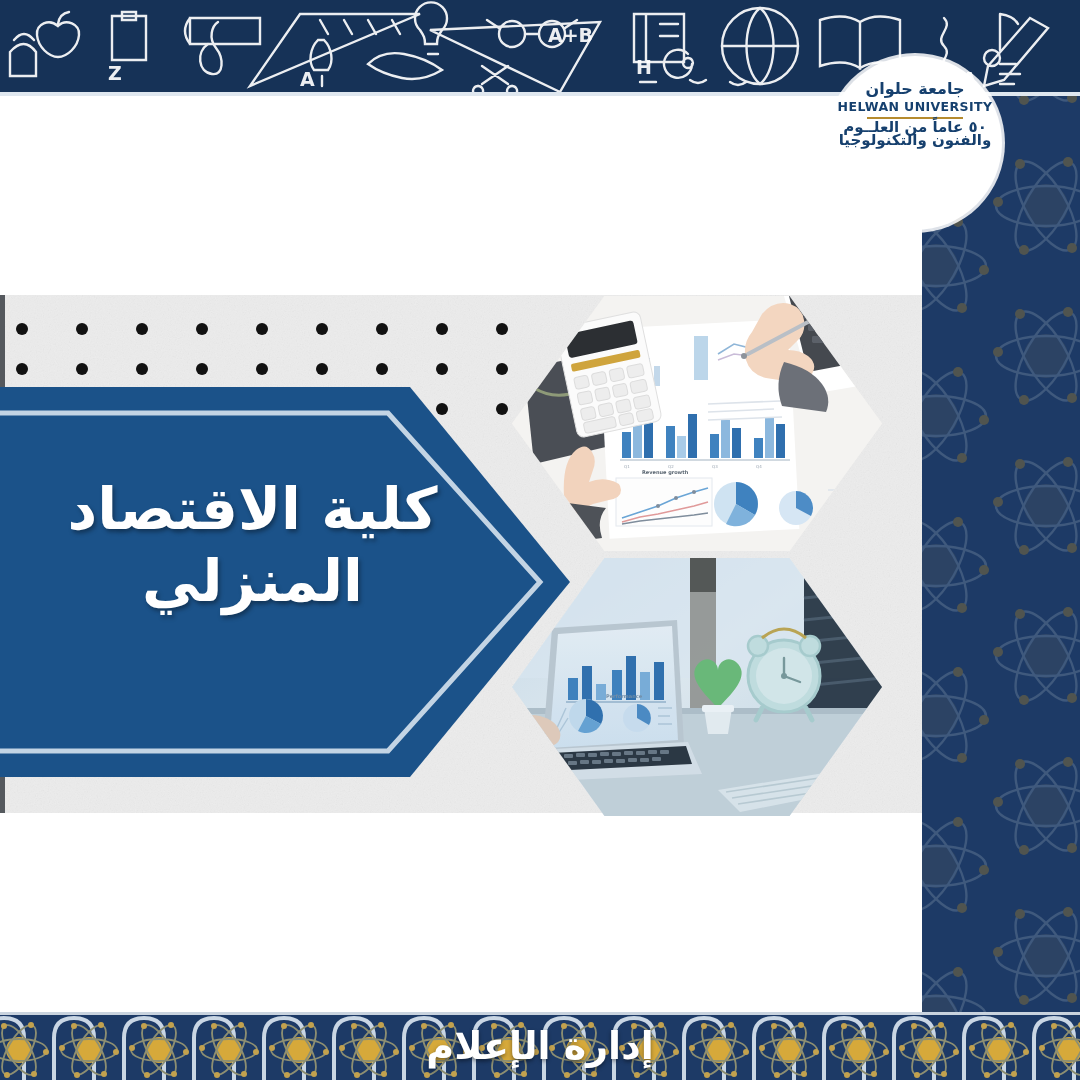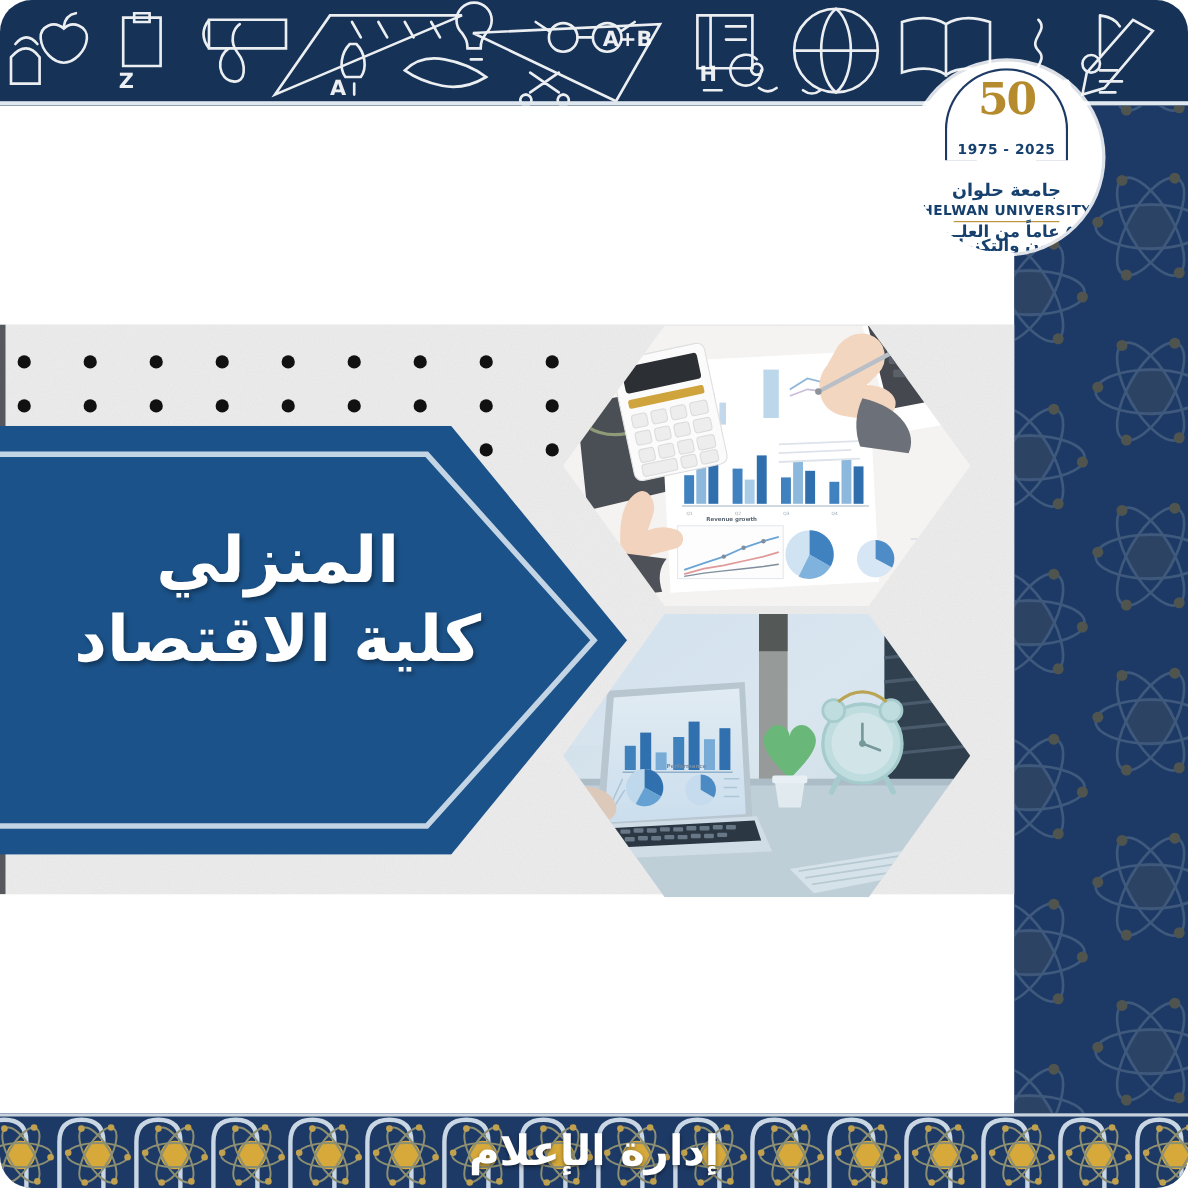--- a/index.html
+++ b/index.html
@@ -1,19 +1,19 @@
 <!DOCTYPE html>
 <html><head>
 <meta charset="utf-8">
 <style>
   * { margin:0; padding:0; box-sizing:border-box; }
   html,body { width:1080px; height:1080px; background:#ffffff;
     font-family:"DejaVu Sans","Liberation Sans",sans-serif; overflow:hidden; }
 
-  #poster { position:relative; width:1080px; height:1080px; background:#ffffff; overflow:hidden;border-radius:29px; }
+  #poster { position:relative; width:1080px; height:1080px; background:#ffffff; overflow:hidden; }
 
   
   .top-banner { position:absolute; left:0; top:0; width:1080px; height:96px;
     background:#163257; overflow:hidden; }
   .top-banner .doodles { position:absolute; inset:0; }
   .top-banner .edge { position:absolute; left:0; bottom:0; width:100%; height:4px;
     background:#dfe7ef; }
 
   
   .right-strip { position:absolute; right:0; top:96px; width:158px; height:916px;
@@ -180,24 +180,20 @@
           <use href="#atomR" x="124" y="560"></use>
         <use href="#atomR" x="14" y="770"></use>
           <use href="#atomR" x="124" y="710"></use>
         <use href="#atomR" x="14" y="920"></use>
           <use href="#atomR" x="124" y="860"></use>
       </g>
     </svg>
   </div>
 
   <div class="logo">
-    <div class="logo-arch">
-      <div class="logo-50">50</div>
-      <div class="logo-years">1975 - 2025</div>
-    </div>
     <div class="logo-ar">جامعة حلوان</div>
     <div class="logo-en">HELWAN UNIVERSITY</div>
     <div class="logo-rule"></div>
     <div class="logo-sub">٥٠ عاماً من العلــوم</div>
     <div class="logo-sub">والفنون والتكنولوجيا</div>
   </div>
 
   <div class="card">
     <svg class="texture" viewBox="0 0 922 518" preserveAspectRatio="none">
       <defs>
@@ -242,22 +238,22 @@
           <circle cx="502" cy="92" r="6"></circle>
       </g>
     </svg>
 
     <div class="arrow"></div>
     <svg class="arrow-inner" viewBox="0 0 600 390">
       <polyline points="0,26 418,26 570,195 418,364 0,364" fill="none" stroke="#d6e2ee" stroke-width="5" opacity="0.9"></polyline>
     </svg>
 
     <div class="title">
+      <div>كلية الاقتصاد</div>
       <div>المنزلي</div>
-      <div>كلية الاقتصاد</div>
     </div>
 
   </div>
 
   <div class="hex hex-top">
     <svg viewBox="0 0 370 255" preserveAspectRatio="none">
       <rect width="370" height="255" fill="#f2f1ef"></rect>
 
       <rect x="0" y="0" width="370" height="255" fill="#f4f3f1"></rect>
 

